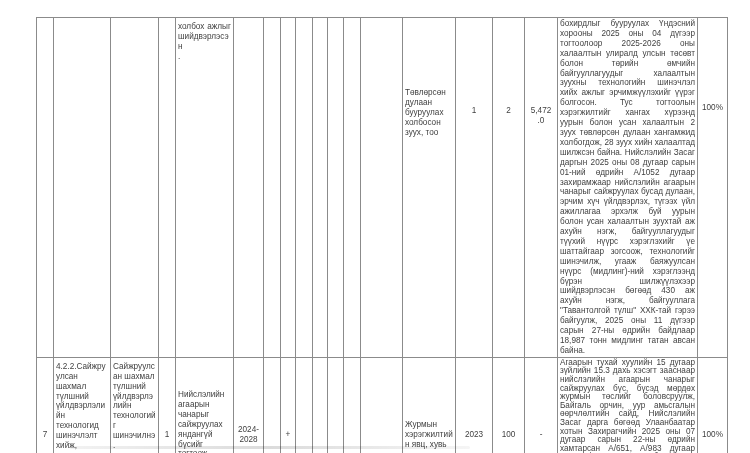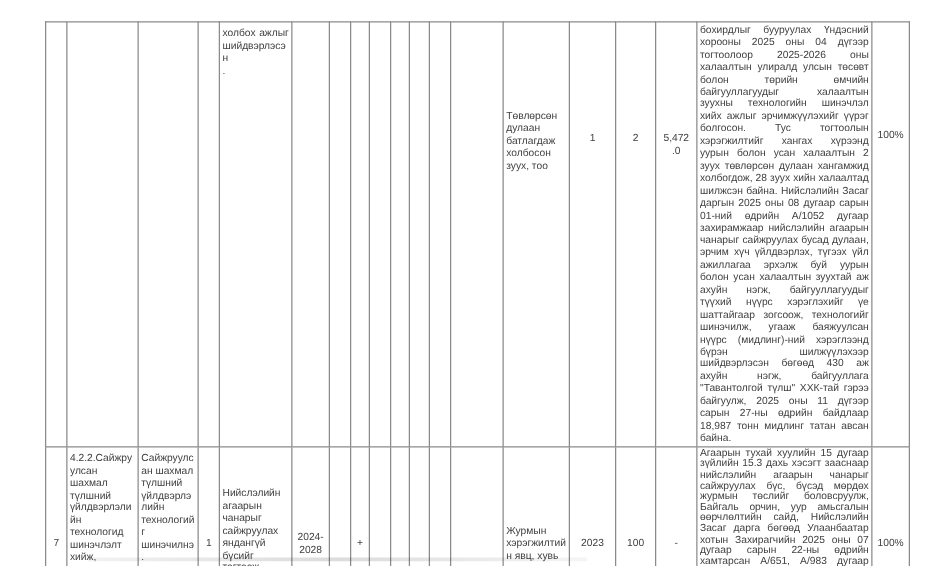--- a/index.html
+++ b/index.html
@@ -68,21 +68,21 @@
     <td class="prel jst pt-top">холбох ажлыг шийдвэрлэсэн
 .</td>
     <td></td>
     <td></td>
     <td></td>
     <td></td>
     <td></td>
     <td></td>
     <td></td>
     <td></td>
-    <td class="pt-ind">Төвлөрсөн дулаан батлагдаж холбосон зуух, тоо</td>
+    <td class="pt-ind">Төвлөрсөн дулаан бууруулах холбосон зуух, тоо</td>
     <td class="ctr pt-val">1</td>
     <td class="ctr pt-val">2</td>
     <td class="ctr prel pt-val">5,472
 .0</td>
     <td class="jst">бохирдлыг бууруулах Үндэсний хорооны 2025 оны 04 дүгээр тогтоолоор 2025-2026 оны халаалтын улиралд улсын төсөвт болон төрийн өмчийн байгууллагуудыг халаалтын зуухны технологийн шинэчлэл хийх ажлыг эрчимжүүлэхийг үүрэг болгосон. Тус тогтоолын хэрэгжилтийг хангах хүрээнд уурын болон усан халаалтын 2 зуух төвлөрсөн дулаан хангамжид холбогдож, 28 зуух хийн халаалтад шилжсэн байна. Нийслэлийн Засаг даргын 2025 оны 08 дугаар сарын 01-ний өдрийн А/1052 дугаар захирамжаар нийслэлийн агаарын чанарыг сайжруулах бусад дулаан, эрчим хүч үйлдвэрлэх, түгээх үйл ажиллагаа эрхэлж буй уурын болон усан халаалтын зуухтай аж ахуйн нэгж, байгууллагуудыг түүхий нүүрс хэрэглэхийг үе шаттайгаар зогсоож, технологийг шинэчилж, угааж баяжуулсан нүүрс (мидлинг)-ний хэрэглээнд бүрэн шилжүүлэхээр шийдвэрлэсэн бөгөөд 430 аж ахуйн нэгж, байгууллага "Тавантолгой түлш" ХХК-тай гэрээ байгуулж, 2025 оны 11 дүгээр сарын 27-ны өдрийн байдлаар 18,987 тонн мидлинг татан авсан байна.</td>
     <td class="ctr pt-score">100%</td>
   </tr>
   <tr class="r2">
     <td class="ctr mid">7</td>
     <td class="jst pt-top">4.2.2.Сайжруулсан шахмал түлшний үйлдвэрлэлийн технологид шинэчлэлт хийж, дэвшилтэт техник технологи нэвтрүүлсэн иргэн, аж ахуйн нэгж,</td>

